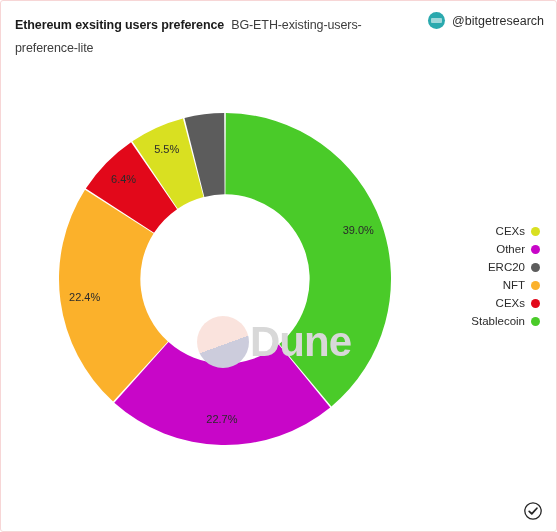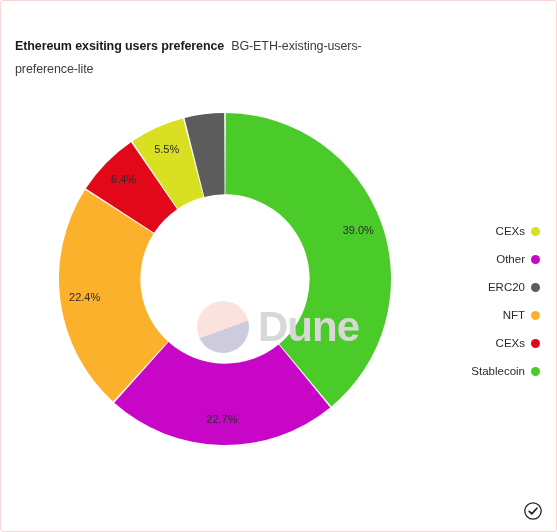--- a/index.html
+++ b/index.html
@@ -26,21 +26,20 @@
   #header {
     position: absolute;
     left: 0; top: 0;
     width: 557px;
     padding: 11px 14px 0 14px;
     box-sizing: border-box;
   }
   #title-block {
     width: 400px;
     line-height: 1.45;
-    margin-top: 21px;
   }
   #chart-title {
     font-size: 12.5px;
     font-weight: bold;
     color: #1b1b1b;
     letter-spacing: -0.1px;
   }
   #chart-subtitle {
     font-size: 12.5px;
     font-weight: normal;
@@ -96,24 +95,24 @@
   .slice-label {
     font-family: "Liberation Sans", sans-serif;
     font-size: 11px;
     fill: #2b2b2b;
   }
 
   
   #watermark {
     position: absolute;
     left: 196px;
-    top: 252px;
+    top: 267px;
     display: flex;
     align-items: center;
-    gap: 9px;
+    gap: 1px;
     pointer-events: none;
   }
   #watermark-logo {
     width: 52px;
     height: 52px;
     border-radius: 50%;
     background: linear-gradient(160deg, #fae3dd 0%, #fae3dd 54%, #ccccdc 54%, #ccccdc 100%);
     flex: 0 0 auto;
   }
   #watermark-text {
@@ -125,21 +124,21 @@
   }
 
   
   #legend {
     position: absolute;
     right: 16px;
     top: 222px;
     display: flex;
     flex-direction: column;
     align-items: flex-end;
-    gap: 12px;
+    gap: 2px;
   }
   .legend-item {
     display: flex;
     align-items: center;
     justify-content: flex-end;
     gap: 6px;
     height: 16px;
   }
   .legend-label {
     font-size: 11.5px;
@@ -163,20 +162,24 @@
   }
 </style>
 </head>
 <body>
 
 <div id="card">
 
   <div id="header">
     <div id="title-block">
       <span id="chart-title">Ethereum exsiting users preference</span><span id="chart-subtitle">BG-ETH-existing-users-preference-lite</span>
+    </div>
+    <div id="account">
+      <span id="avatar"></span>
+      <span id="account-handle">@bitgetresearch</span>
     </div>
   </div>
 
   <div id="chart-area">
     <svg id="donut-svg" width="440" height="470" viewBox="0 0 440 470">
       <g id="slices-group">
           <path d="M 224.79673974448582 64.00191204179623 A 166 166 0 0 1 330.42506204114426 357.3958640205348 L 278.2767816409836 294.97189065047274 A 84.66 84.66 0 0 0 224.40633726968778 145.34097514131608 Z" fill="#4acb29"></path>
           <path d="M 329.19726499280006 358.4115860739778 A 166 166 0 0 1 113.25845182424526 353.6620778882394 L 167.5218104303651 293.0676597230021 A 84.66 84.66 0 0 0 277.650605146328 295.48990889772864 Z" fill="#c806c8"></path>
           <path d="M 112.07650152327263 352.59335417847905 A 166 166 0 0 1 83.97367445153819 140.8449207650165 L 152.58657397028446 184.53090959015842 A 84.66 84.66 0 0 0 166.91901577686906 292.5226106310243 Z" fill="#fbb12b"></path>
           <path d="M 84.83594006784898 139.50489282176255 A 166 166 0 0 1 130.036266038041 93.15404024989925 L 176.0784956794009 160.20856052744864 A 84.66 84.66 0 0 0 153.02632943460299 183.8474953390989 Z" fill="#e2081a"></path>

